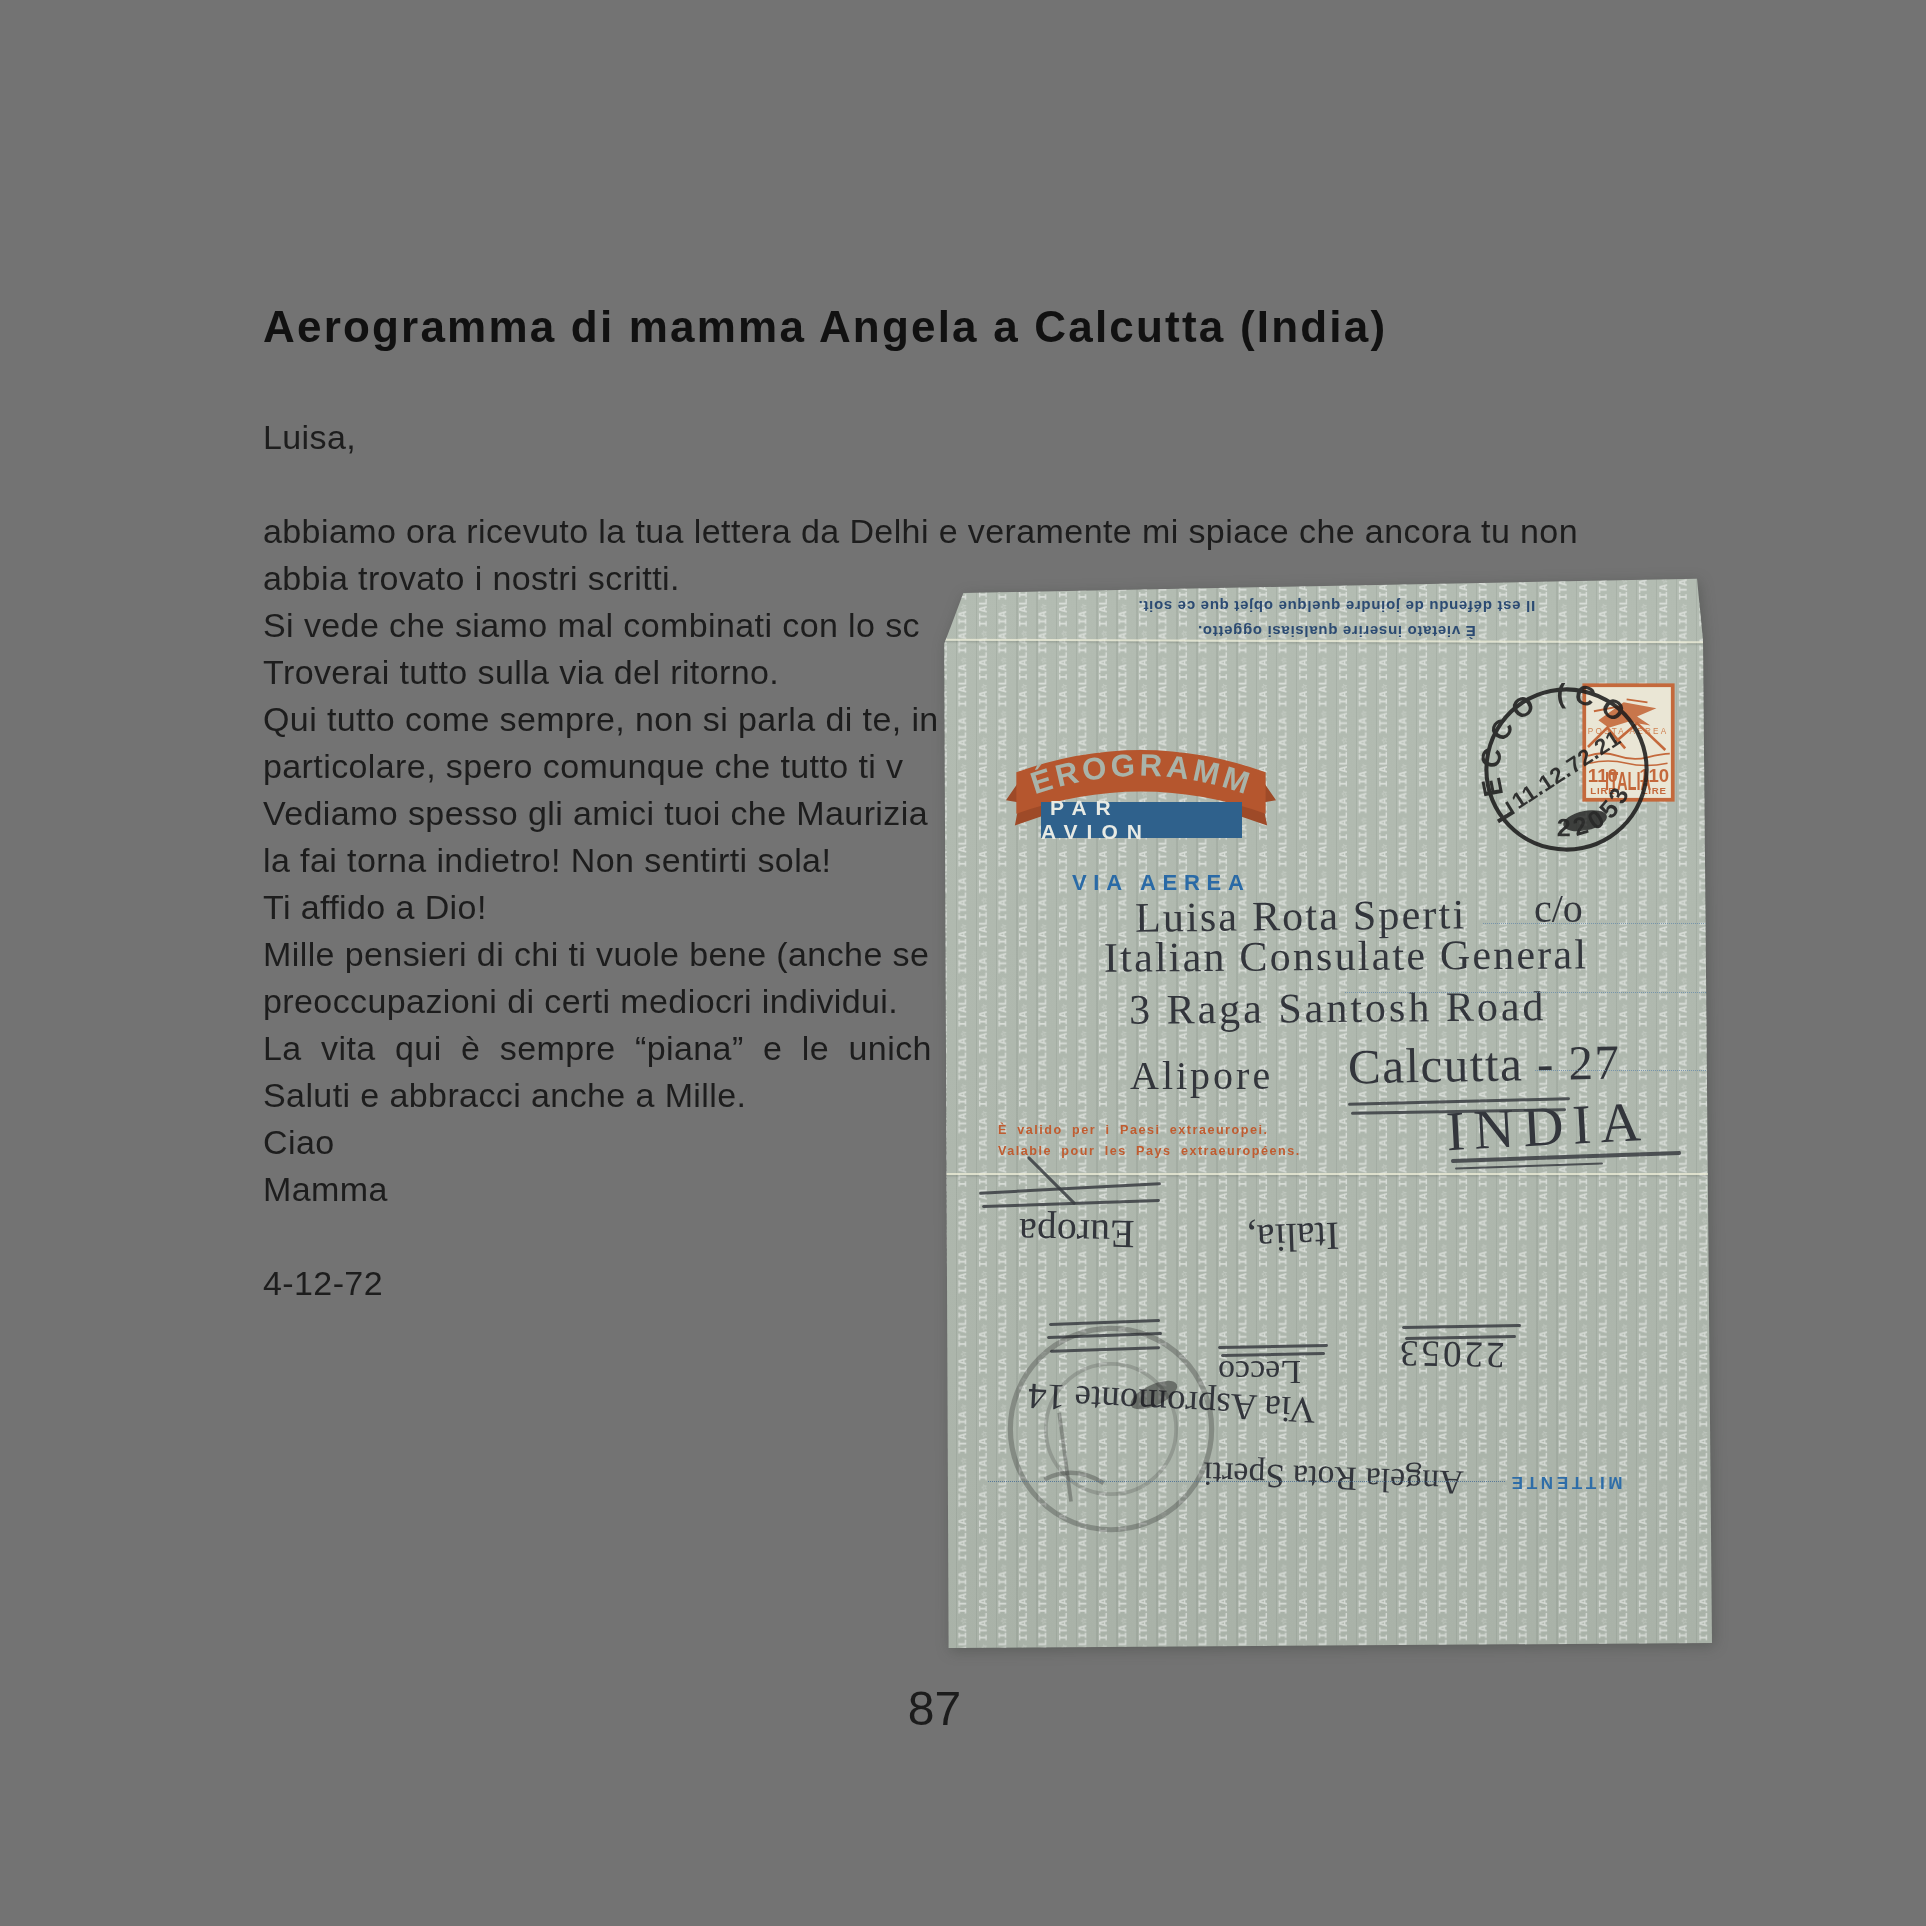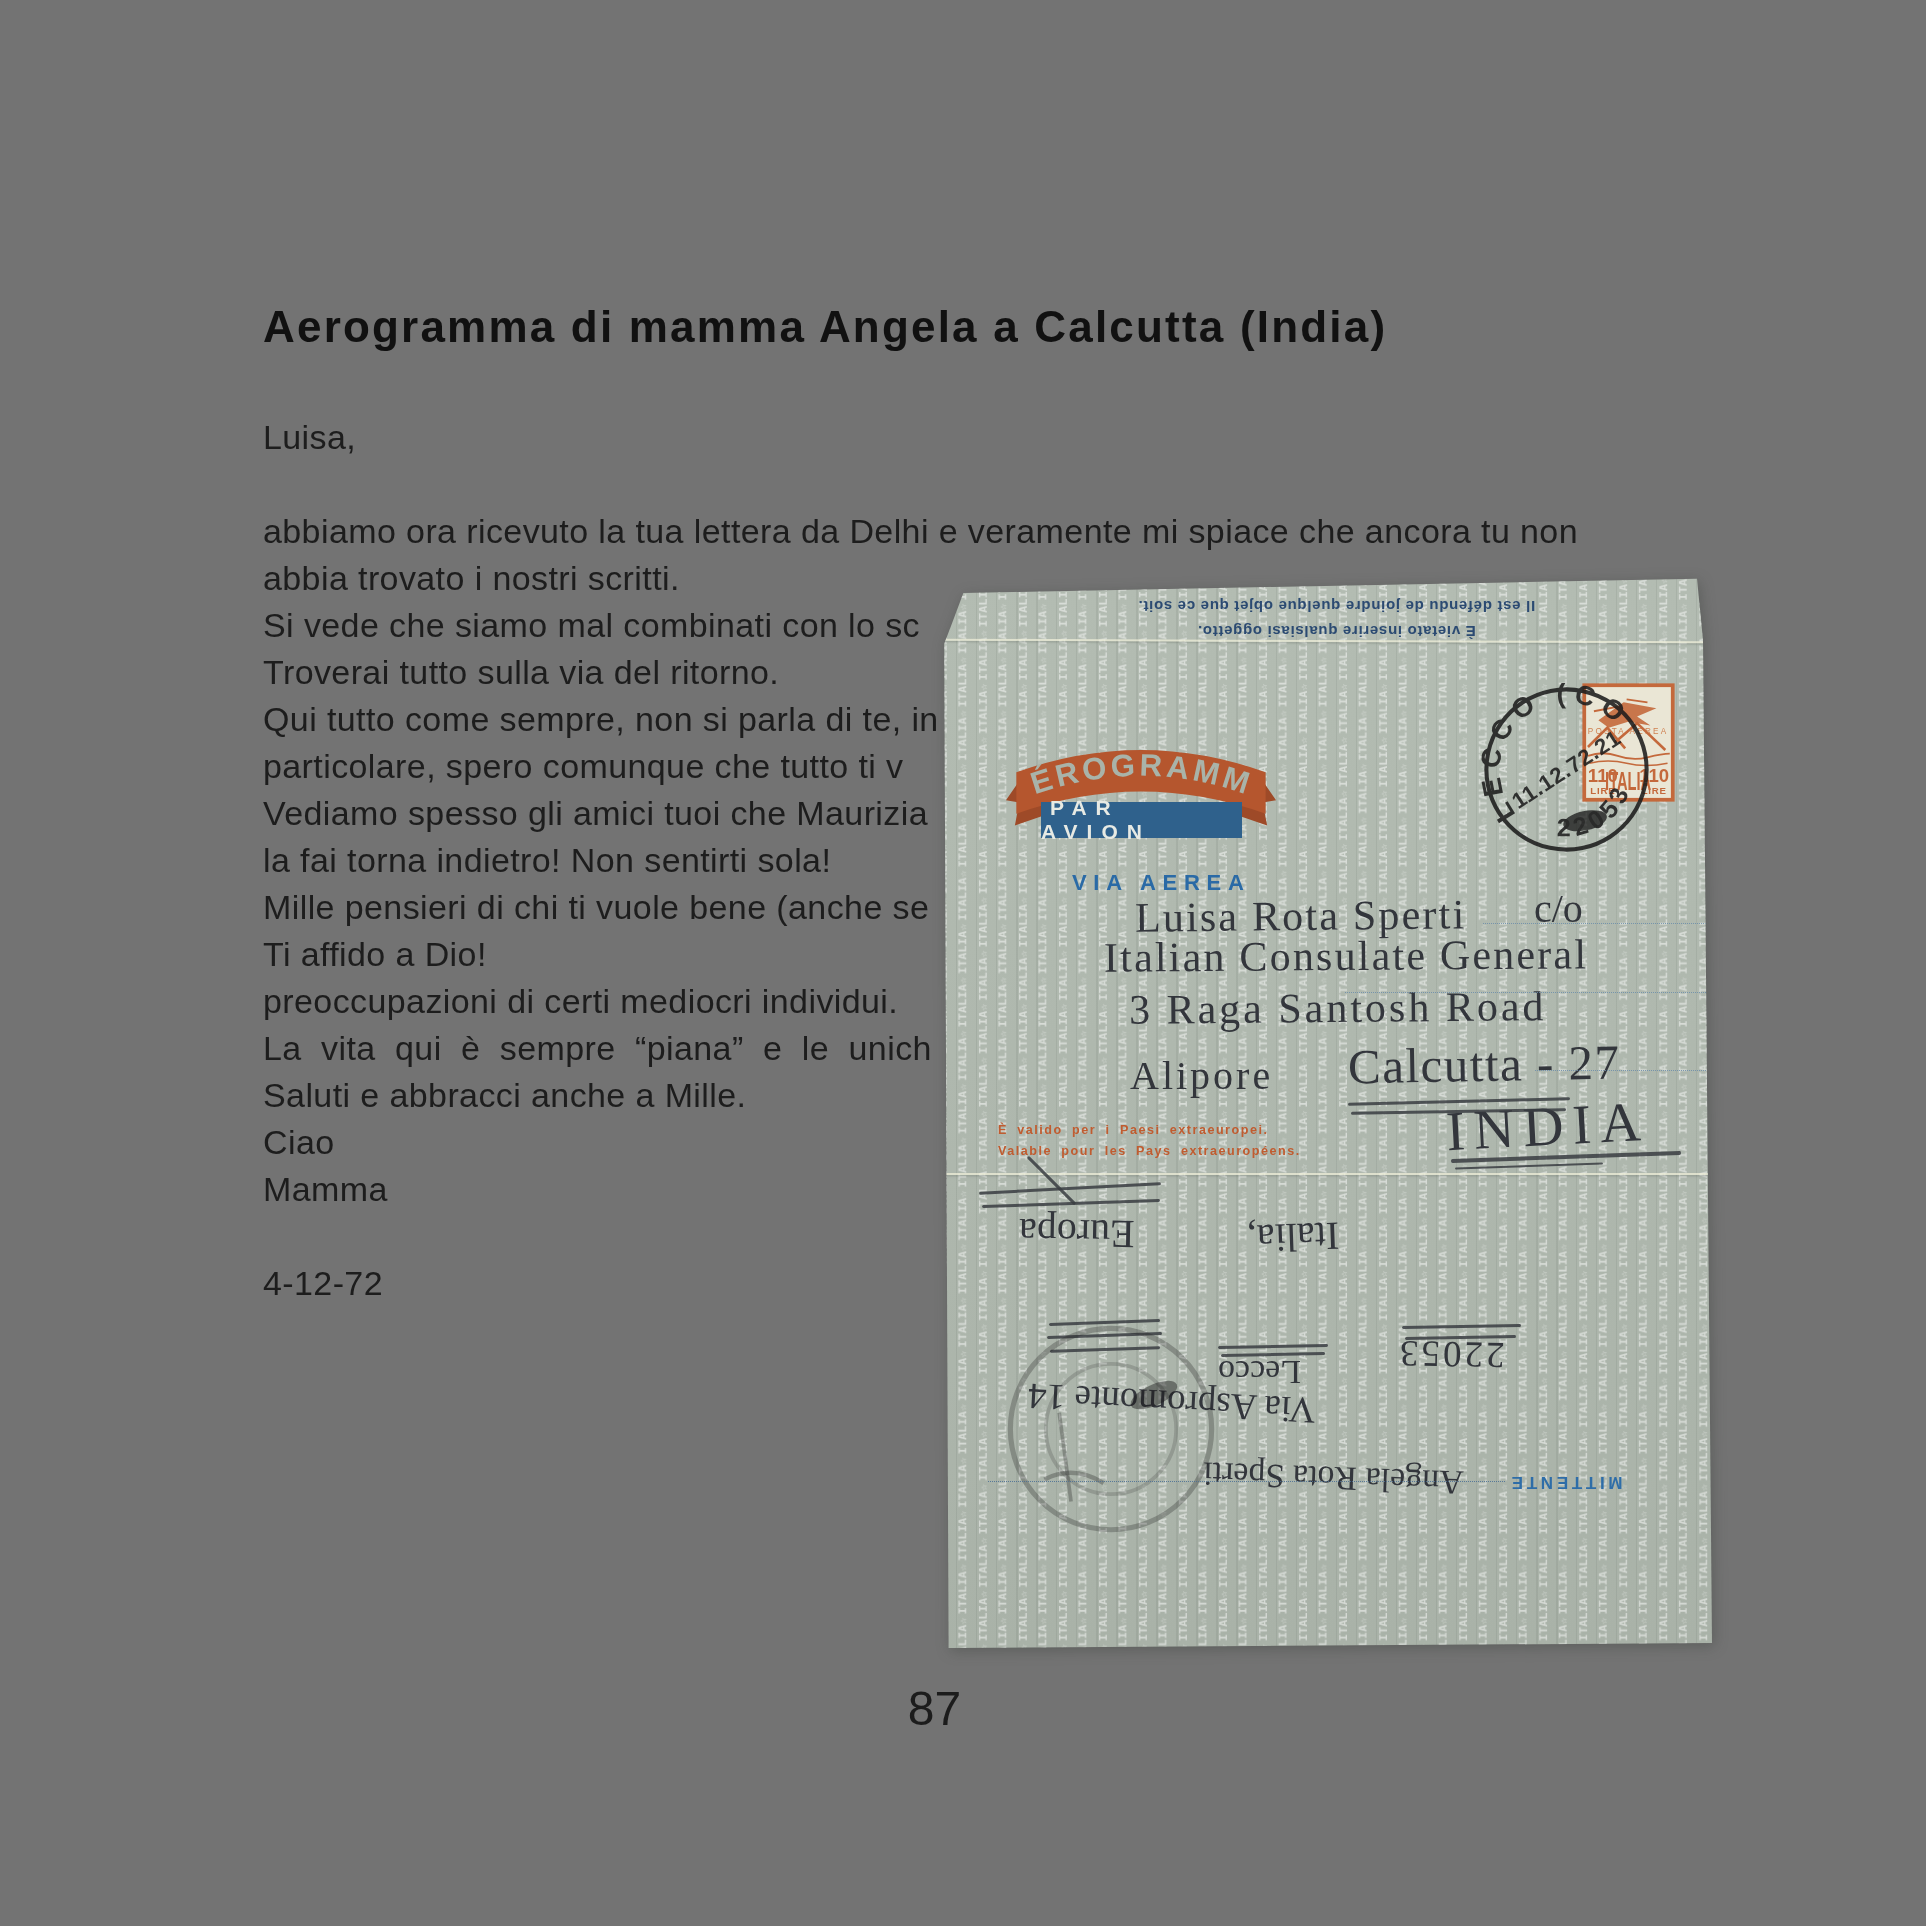--- a/index.html
+++ b/index.html
@@ -70,22 +70,22 @@
     <div class="tline">Luisa,</div>
     <div class="tline"></div>
     <div class="tline">abbiamo ora ricevuto la tua lettera da Delhi e veramente mi spiace che ancora tu non</div>
     <div class="tline">abbia trovato i nostri scritti.</div>
     <div class="tline">Si vede che siamo mal combinati con lo sc</div>
     <div class="tline">Troverai tutto sulla via del ritorno.</div>
     <div class="tline">Qui tutto come sempre, non si parla di te, in</div>
     <div class="tline">particolare, spero comunque che tutto ti v</div>
     <div class="tline">Vediamo spesso gli amici tuoi che Maurizia</div>
     <div class="tline">la fai torna indietro! Non sentirti sola!</div>
+    <div class="tline">Ti affido a Dio!</div>
     <div class="tline">Mille pensieri di chi ti vuole bene (anche se</div>
-    <div class="tline">Ti affido a Dio!</div>
     <div class="tline">preoccupazioni di certi mediocri individui.</div>
     <div class="tline wide">La vita qui è sempre “piana” e le unich</div>
     <div class="tline">Saluti e abbracci anche a Mille.</div>
     <div class="tline">Ciao</div>
     <div class="tline">Mamma</div>
     <div class="tline"></div>
     <div class="tline">4-12-72</div>
   </div>
 
   <div class="env-wrap">

